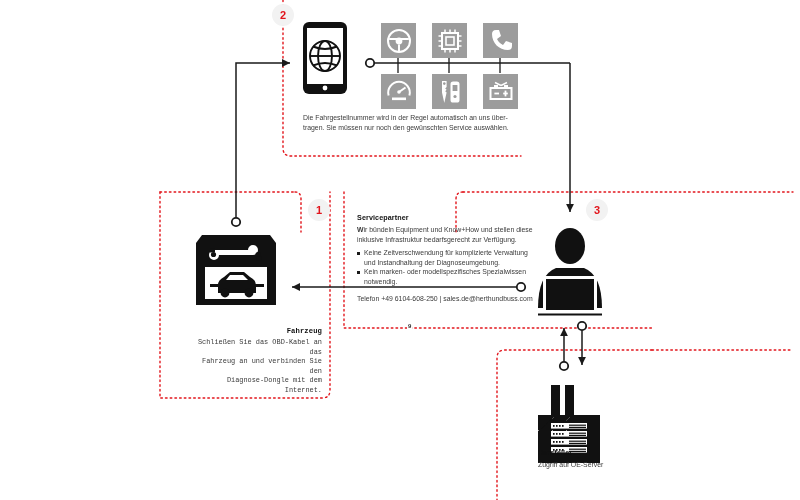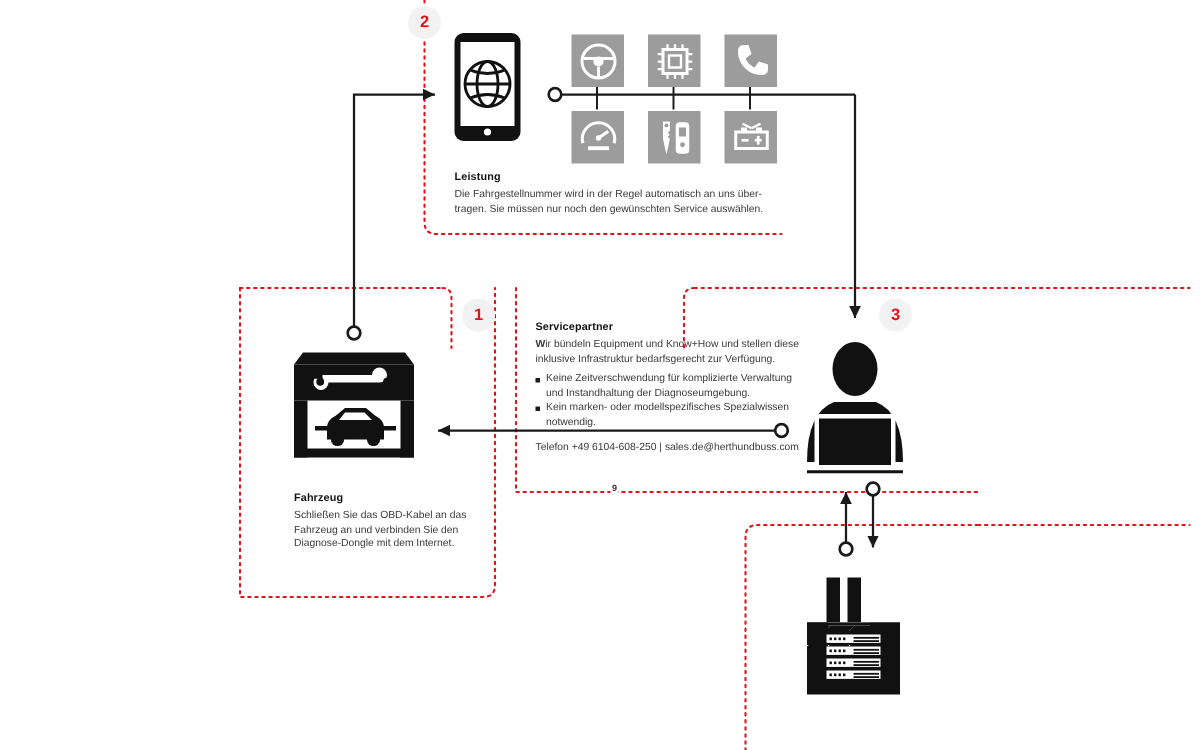--- a/index.html
+++ b/index.html
@@ -10,21 +10,21 @@
 
   
   .txt{position:absolute;}
   .ttl{font-weight:bold;font-size:7.2px;letter-spacing:.1px;color:#111;margin:0 0 3px 0;}
   .body{font-size:6.9px;line-height:9.6px;color:#3a3a3a;margin:0;}
   .lead b{font-weight:bold;}
   ul.bullets{list-style:none;margin:4px 0 0 0;padding:0;}
   ul.bullets li{position:relative;padding-left:7px;font-size:6.9px;line-height:9.6px;color:#3a3a3a;}
   ul.bullets li:before{content:"";position:absolute;left:0;top:3.6px;width:3.2px;height:3.2px;background:#1a1a1a;}
   .contact{font-size:6.9px;color:#3a3a3a;}
-  .centered{text-align:left;}
+  .centered{text-align:right;font-family:Liberation Mono, monospace;}
 
   
   .badge{position:absolute;width:22px;height:22px;border-radius:50%;
          background:#f2f2f2;color:#e2141b;font-weight:bold;font-size:11px;
          display:flex;align-items:center;justify-content:center;line-height:1;}
   .mini9{position:absolute;font-size:6px;color:#2b2b2b;font-weight:bold;background:#fff;
          padding:0 1px;}
 
   
   .tile{position:absolute;width:35px;height:35px;background:#9c9c9c;}
@@ -260,21 +260,20 @@
           <rect x="31" y="55.6" width="17" height="1.2"></rect>
             <rect x="31" y="57.8" width="17" height="1.2"></rect>
           <rect x="31" y="63.6" width="17" height="1.2"></rect>
             <rect x="31" y="65.8" width="17" height="1.2"></rect>
         </g>
       </g>
     </g>
   </svg>
 
   <div class="txt" style="left:303px;top:113px;width:215px;">
-    <div class="ttl">Leistung</div>
     <div class="body">Die Fahrgestellnummer wird in der Regel automatisch an uns über-</div>
     <div class="body">tragen. Sie müssen nur noch den gewünschten Service auswählen.</div>
   </div>
 
   <div class="txt" style="left:357px;top:213px;width:180px;">
     <div class="ttl">Servicepartner</div>
     <div class="body lead">
       <b>W</b><span>ir bündeln Equipment und Know+How und stellen diese</span>
     </div>
     <div class="body">inklusive Infrastruktur bedarfsgerecht zur Verfügung.</div>
@@ -285,14 +284,18 @@
   </div>
   <div class="txt contact" style="left:357px;top:295px;width:210px;">Telefon +49 6104-608-250 |  sales.de@herthundbuss.com</div>
 
   <div class="txt centered" style="left:196px;top:327px;width:126px;">
     <div class="ttl">Fahrzeug</div>
     <div class="body">Schließen Sie das OBD-Kabel an das</div>
     <div class="body">Fahrzeug an und verbinden Sie den</div>
     <div class="body">Diagnose-Dongle mit dem Internet.</div>
   </div>
 
+  <div class="txt" style="left:538px;top:448px;width:140px;">
+    <div class="ttl">Hersteller</div>
+    <div class="body">Zugriff auf OE-Server</div>
+  </div>
 
 </div>
 
 </body></html>

